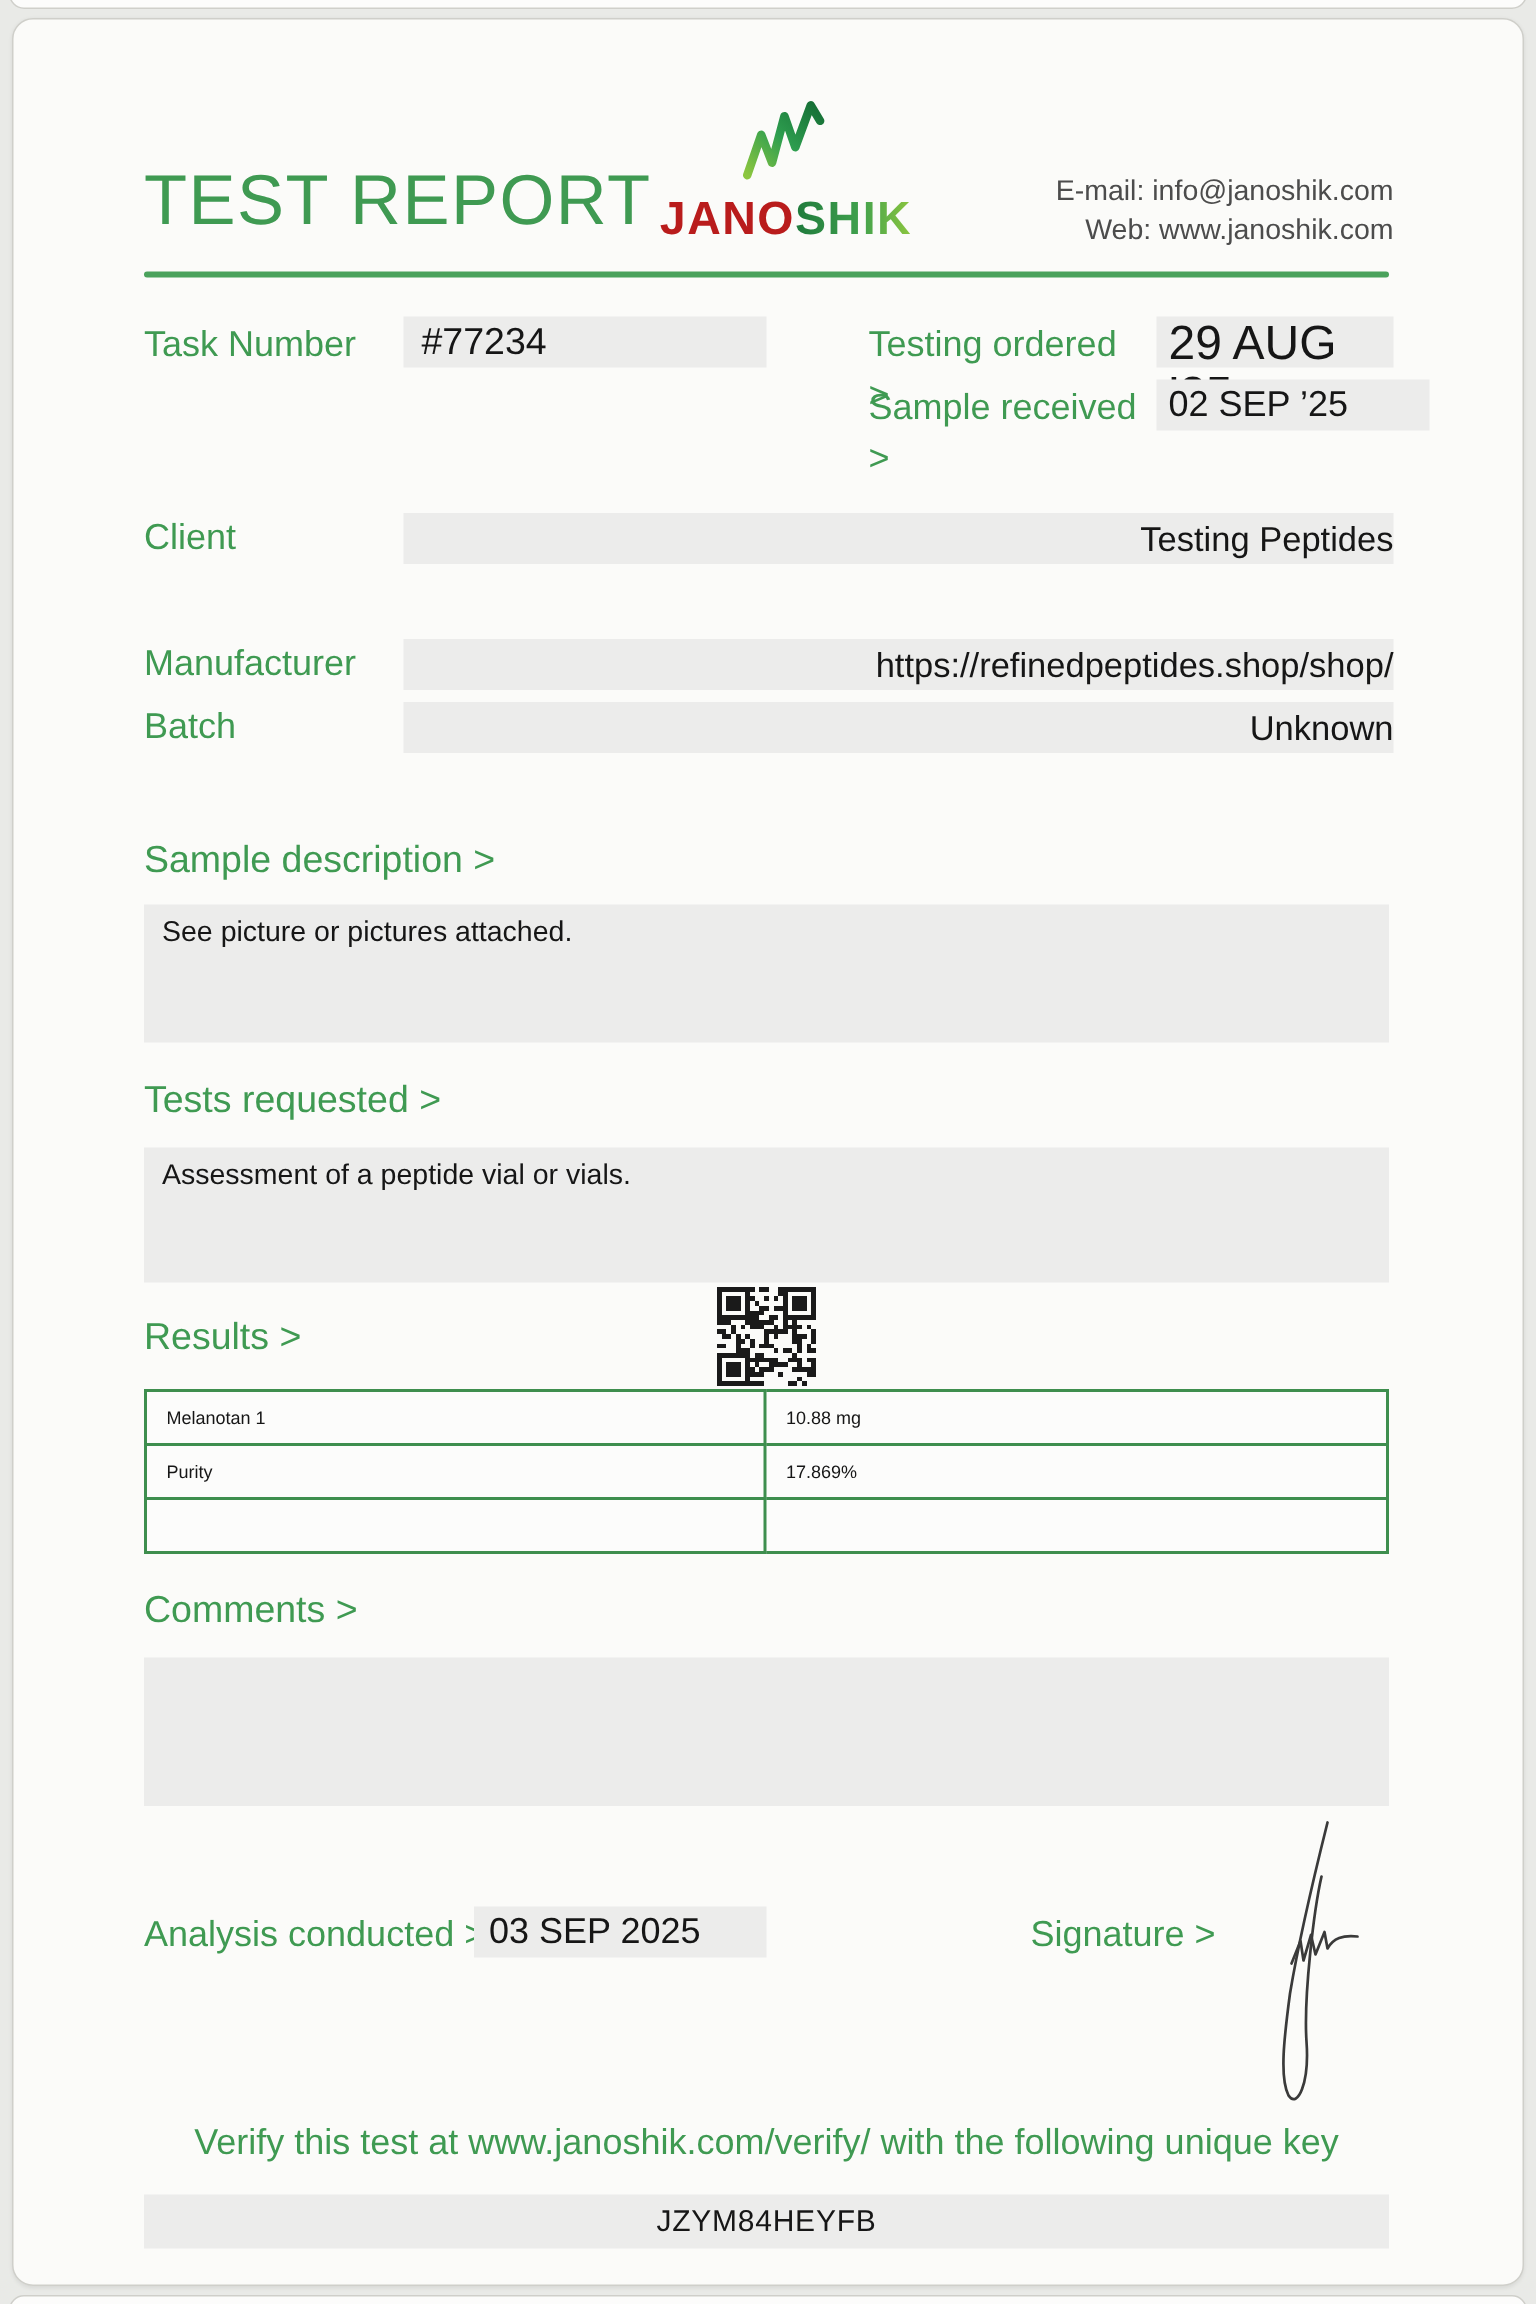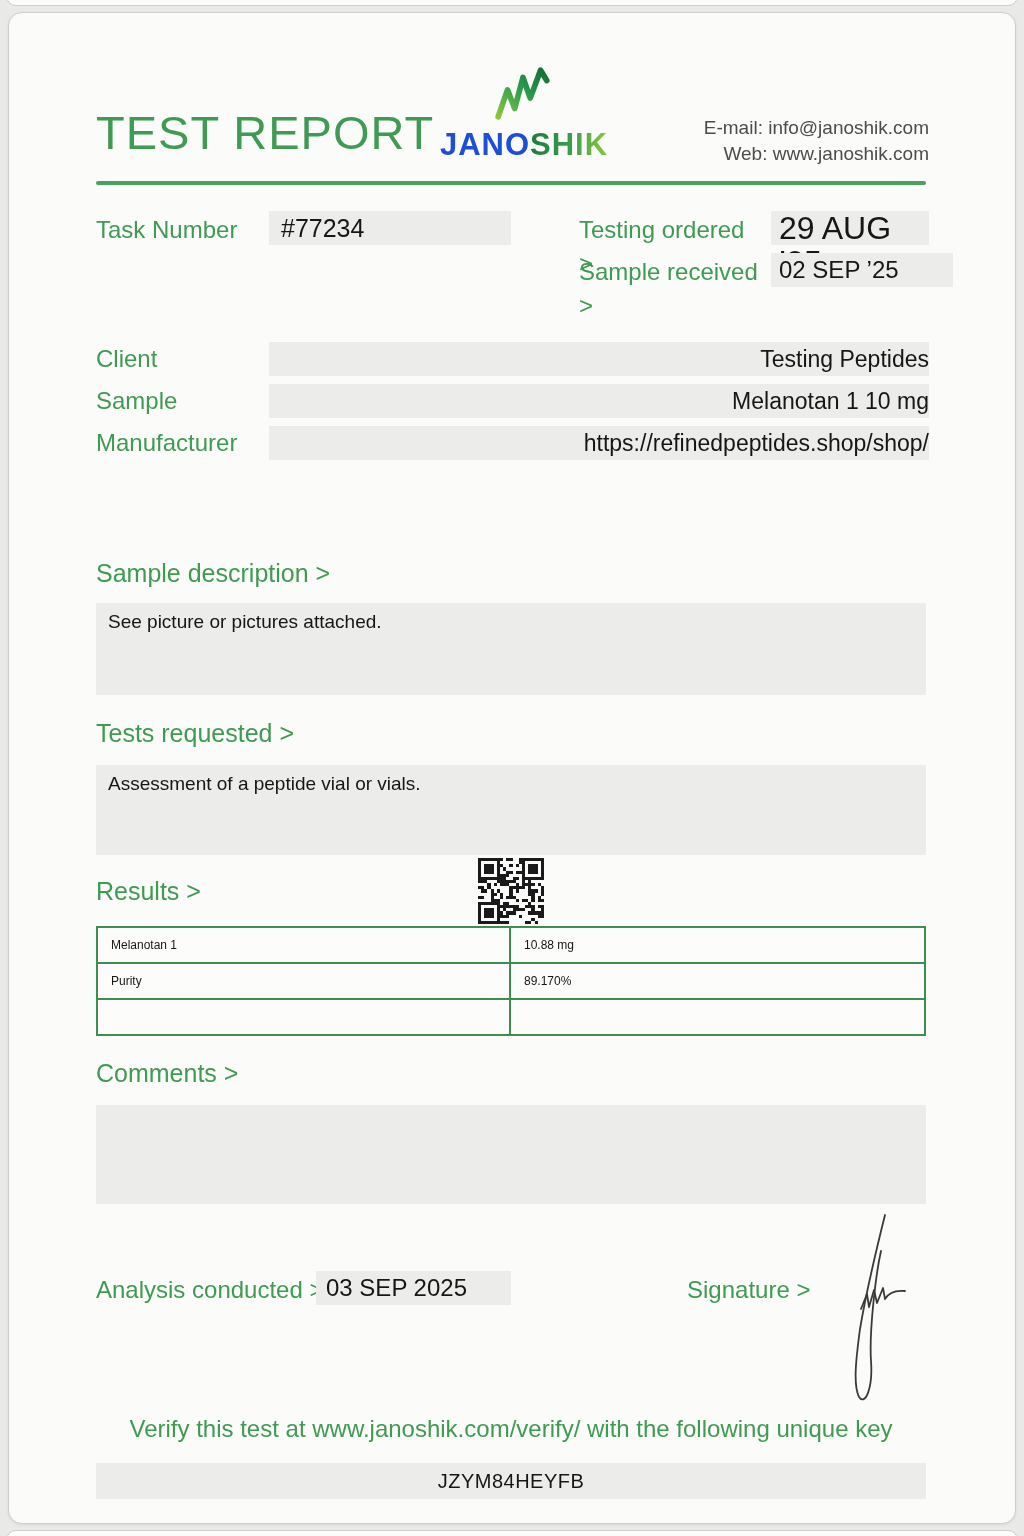--- a/index.html
+++ b/index.html
@@ -12,21 +12,21 @@
     box-shadow:0 1px 3px rgba(0,0,0,.08); }
   .next-page-sliver { position:absolute; left:6px; right:6px; top:1530px; height:12px;
     background:#fcfcfb; border:1px solid #cfcfca; border-radius:10px 10px 0 0; }
 
   
   .report-title { position:absolute; left:87px; top:92px; font-size:47px; letter-spacing:1px;
     color:#3f9a52; font-weight:400; }
   .logo { position:absolute; left:430px; top:54px; width:170px; text-align:center; }
   .logo-icon { display:block; margin:0 auto 2px auto; }
   .logo-word { font-size:31px; font-weight:700; letter-spacing:1px; }
-  .logo-word .jano { color:#1d4ed8;margin-top:13px; }
+  .logo-word .jano { color:#b91c1c;margin-top:13px; }
   .logo-word .shik { color:#2f9147; }
   @supports (-webkit-background-clip: text) {
     .logo-word .shik { background:linear-gradient(90deg,#1f7a3c,#3fa04d 55%,#8cc63f);
       -webkit-background-clip:text; background-clip:text; -webkit-text-fill-color:transparent; }
   }
   .contact { position:absolute; right:86px; top:102px; text-align:right; font-size:19px;
     color:#4c4c4c; line-height:26px; }
   .header-rule { position:absolute; left:87px; top:168px; width:830px; height:4px;
     background:#4aa25c; border-radius:2px; }
 
@@ -124,27 +124,27 @@
   <div class="green-label ordered-label">Testing ordered  &gt;</div>
   <div class="gray-box ordered-value">29 AUG ’25</div>
 
   <div class="green-label received-label">Sample received &gt;</div>
   <div class="gray-box received-value">02 SEP ’25</div>
 
   <div class="detail-row" id="row-client">
     <span class="green-label lbl">Client</span>
     <span class="gray-box val">Testing Peptides</span>
   </div>
-  <div class="detail-row" id="row-sample">
-    <span class="green-label lbl">Sample</span>
-    <span class="gray-box val">Melanotan 1 10 mg</span>
-  </div>
   <div class="detail-row" id="row-manufacturer">
     <span class="green-label lbl">Manufacturer</span>
     <span class="gray-box val">https://refinedpeptides.shop/shop/</span>
+  </div>
+  <div class="detail-row" id="row-batch">
+    <span class="green-label lbl">Batch</span>
+    <span class="gray-box val">Unknown</span>
   </div>
 
   <div class="section-heading" id="hd-sample-desc">Sample description &gt;</div>
   <div class="gray-box" id="bx-sample-desc">See picture or pictures attached.</div>
 
   <div class="section-heading" id="hd-tests">Tests requested &gt;</div>
   <div class="gray-box" id="bx-tests">Assessment of a peptide vial or vials.</div>
 
   <div class="section-heading" id="hd-results">Results &gt;</div>
   <div class="qr"><svg viewBox="0 0 21 21" width="66" height="66" shape-rendering="crispEdges" fill="#1a1a1a">
@@ -380,21 +380,21 @@
       </svg></div>
 
   <table class="results-table">
     <tbody>
         <tr>
       <td class="c1">Melanotan 1</td>
       <td>10.88 mg</td>
     </tr>
     <tr>
       <td class="c1">Purity</td>
-      <td>89.170%</td>
+      <td>17.869%</td>
     </tr>
     <tr>
       <td class="c1"></td>
       <td></td>
     </tr>
   </tbody>
     </table>
 
   <div class="section-heading" id="hd-comments">Comments &gt;</div>
   <div class="gray-box" id="bx-comments"></div>

